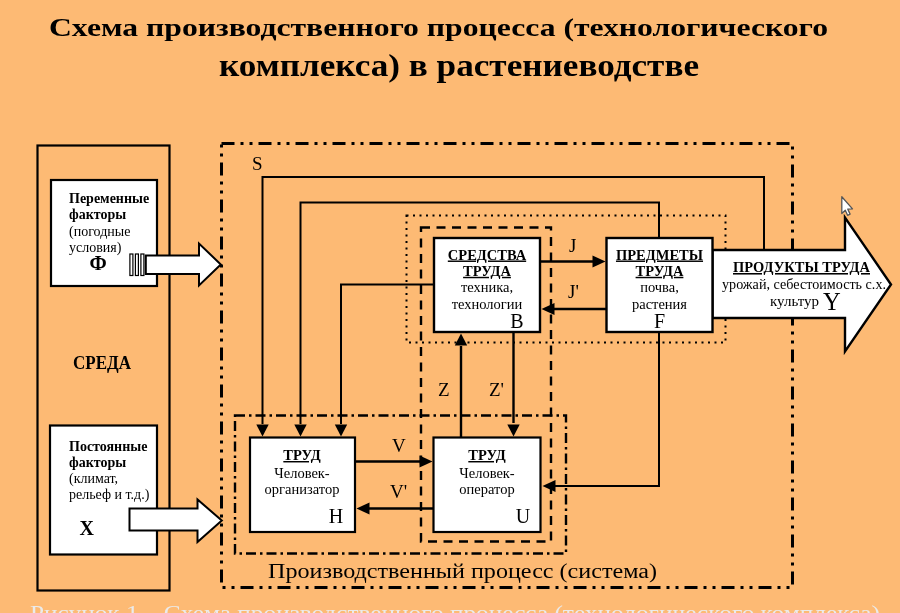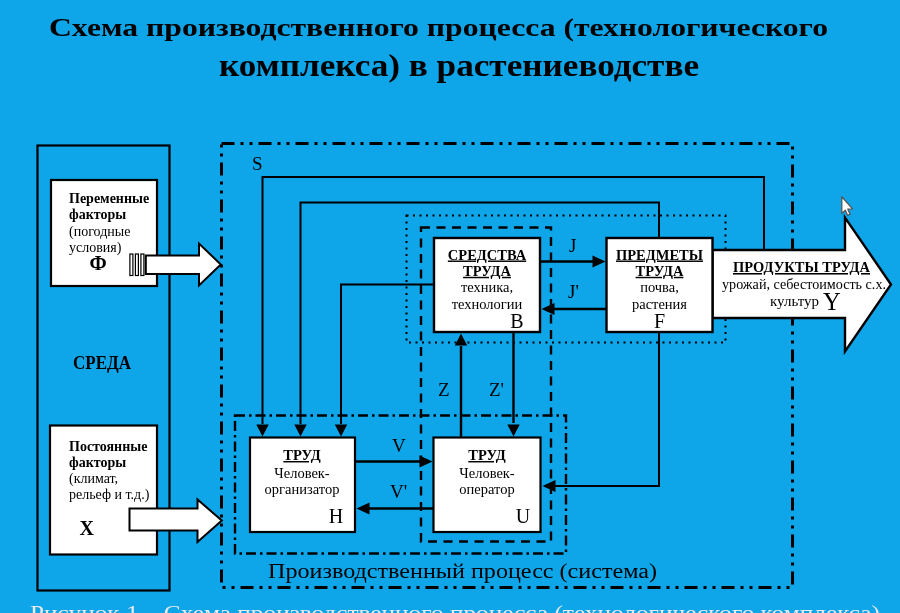--- a/index.html
+++ b/index.html
@@ -1,16 +1,16 @@
 <!DOCTYPE html>
 <html><head>
 <meta charset="utf-8">
 <style>
   html,body{margin:0;padding:0;background:#ffffff;}
-  .page{position:relative;width:900px;height:613px;overflow:hidden;background:#0ea5e9;will-change:transform;}
+  .page{position:relative;width:900px;height:613px;overflow:hidden;background:#fdba74;will-change:transform;}
   svg{display:block;}
   text{font-family:"Liberation Serif",serif;fill:#000;}
 </style>
 </head>
 <body>
 
 <div class="page">
 <svg width="900" height="613" viewBox="0 0 900 613">
 
 <g id="title">

